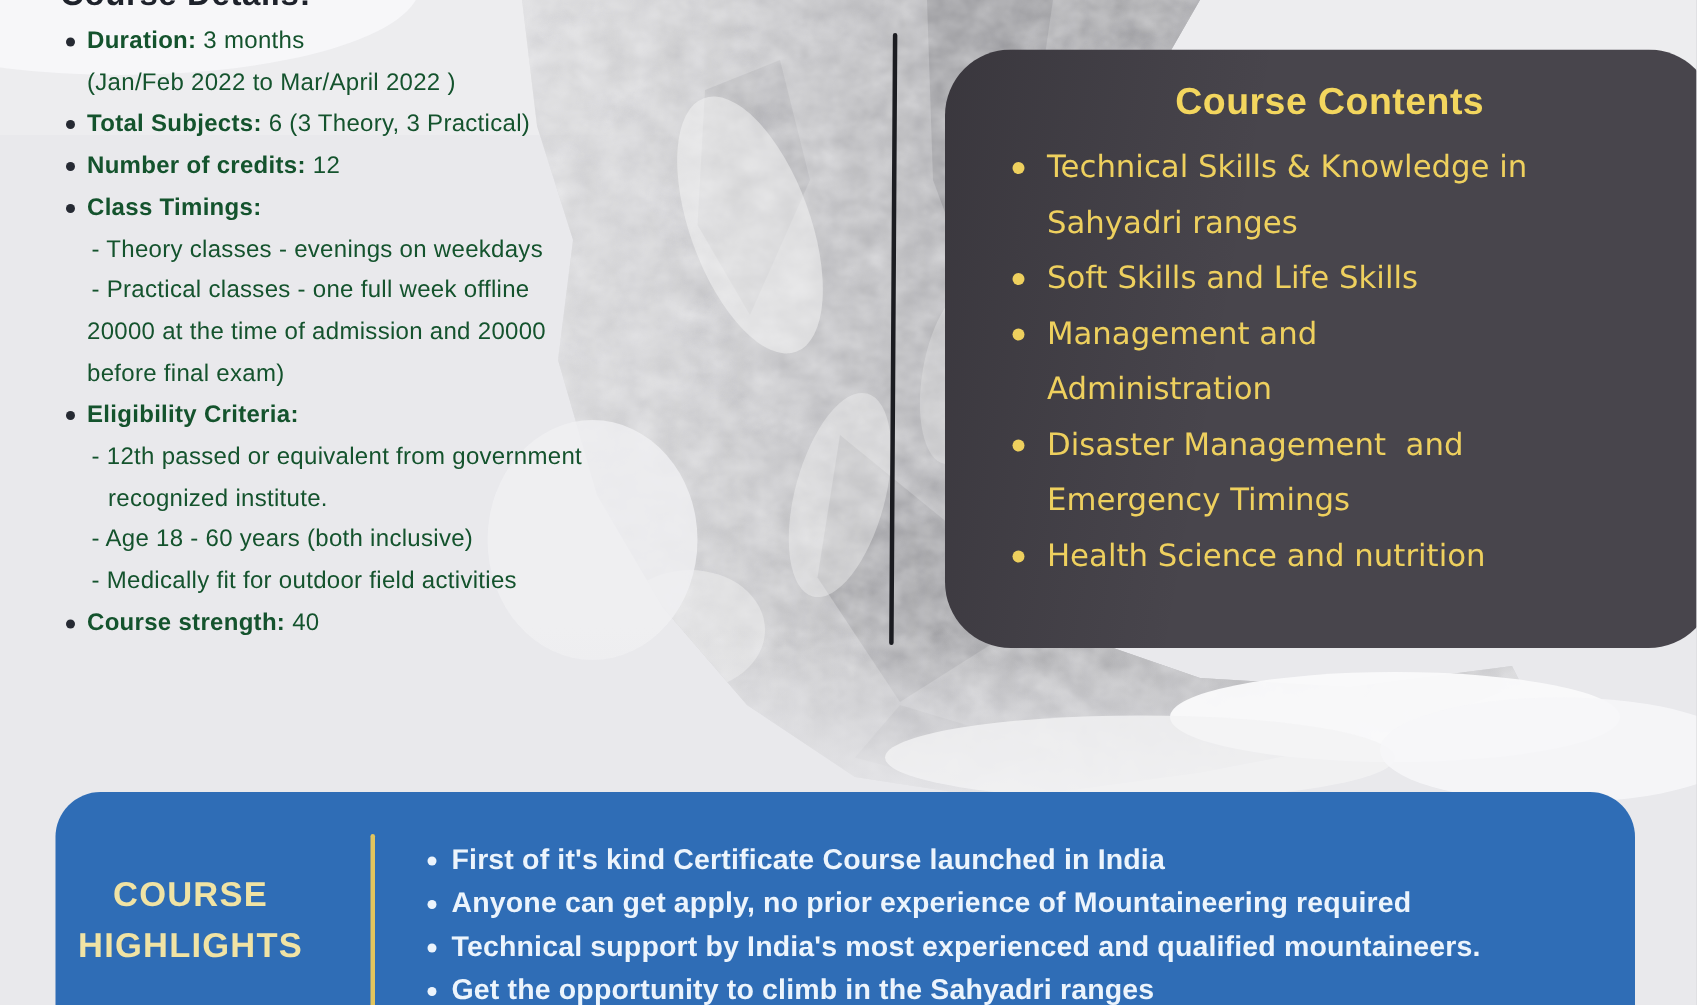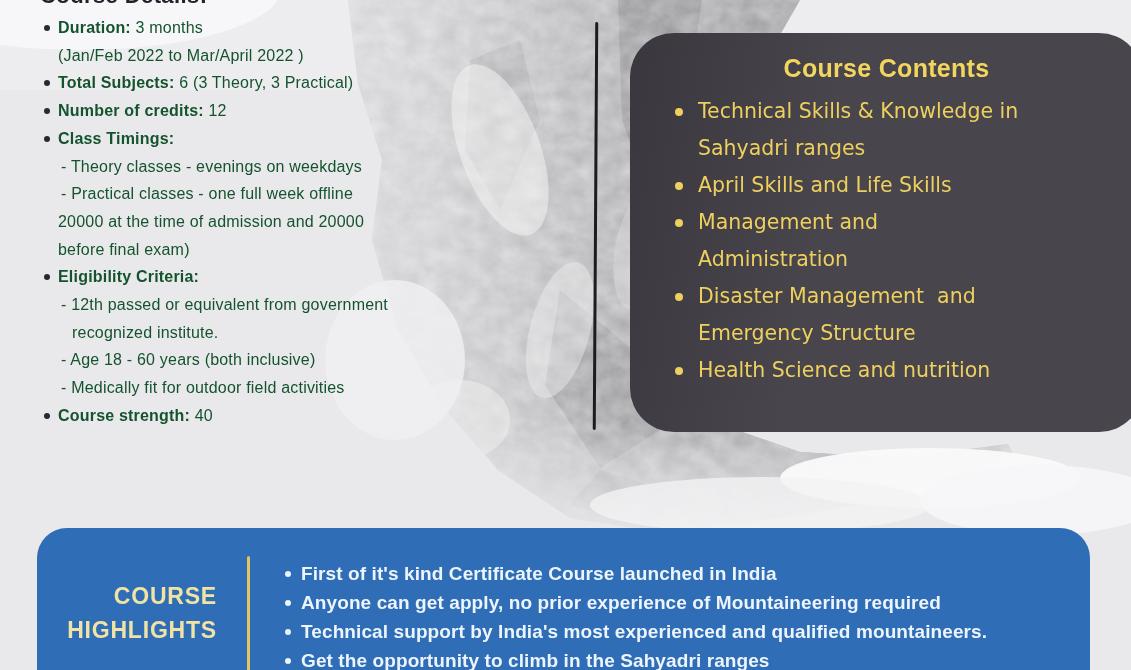--- a/index.html
+++ b/index.html
@@ -30,21 +30,21 @@
   .ptitle{margin:22px 0 0 0;text-align:center;font-size:25px;line-height:26px;font-weight:700;
           color:#f3d65e;letter-spacing:.3px;}
   .plist{margin-top:12px;font-family:"DejaVu Sans",sans-serif;font-size:20.5px;color:#eed05e;}
   .prow{position:relative;line-height:37px;padding-left:68px;}
   .prow .dot{position:absolute;left:45px;top:15px;width:8px;height:8px;border-radius:50%;
              background:#eed05e;}
 
   
   .blue{position:absolute;left:37px;top:528px;width:1053px;height:172px;border-radius:30px;
         background:#2f6db6;}
-  .hl-label{position:absolute;left:0;top:51px;width:180px;text-align:right;color:#f0e3a4;
+  .hl-label{position:absolute;left:0;top:51px;width:180px;text-align:center;color:#f0e3a4;
             font-weight:700;font-size:23px;line-height:34px;letter-spacing:.8px;}
   .hl-div{position:absolute;left:210px;top:28px;width:3px;height:144px;background:#e2c55e;
           border-radius:2px;}
   .hl-list{position:absolute;left:248px;top:31px;color:#ecf4fc;font-size:19px;font-weight:700;
            line-height:29px;letter-spacing:.1px;}
   .hrow{position:relative;padding-left:16px;}
   .hrow .dot{position:absolute;left:0;top:12px;width:6px;height:6px;border-radius:50%;
              background:#ecf4fc;}
 </style>
 </head>
@@ -168,35 +168,35 @@
     <div class="plist">
       <div class="prow">
         <span class="dot"></span>
         <span>Technical Skills &amp; Knowledge in</span>
       </div>
       <div class="prow">
         <span>Sahyadri ranges</span>
       </div>
       <div class="prow">
         <span class="dot"></span>
-        <span>April Skills and Life Skills</span>
+        <span>Soft Skills and Life Skills</span>
       </div>
       <div class="prow">
         <span class="dot"></span>
         <span>Management and</span>
       </div>
       <div class="prow">
         <span>Administration</span>
       </div>
       <div class="prow">
         <span class="dot"></span>
         <span>Disaster Management &nbsp;and</span>
       </div>
       <div class="prow">
-        <span>Emergency Structure</span>
+        <span>Emergency Timings</span>
       </div>
       <div class="prow">
         <span class="dot"></span>
         <span>Health Science and nutrition</span>
       </div>
     </div>
   </div>
 
   <div class="blue">
     <div class="hl-label">

